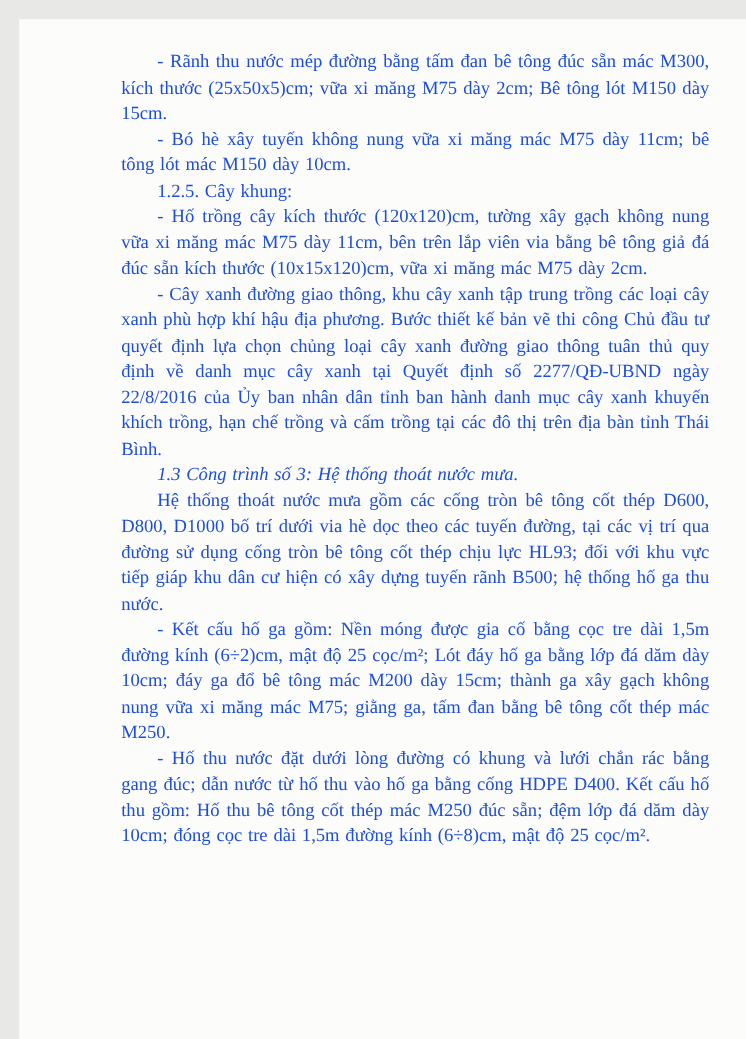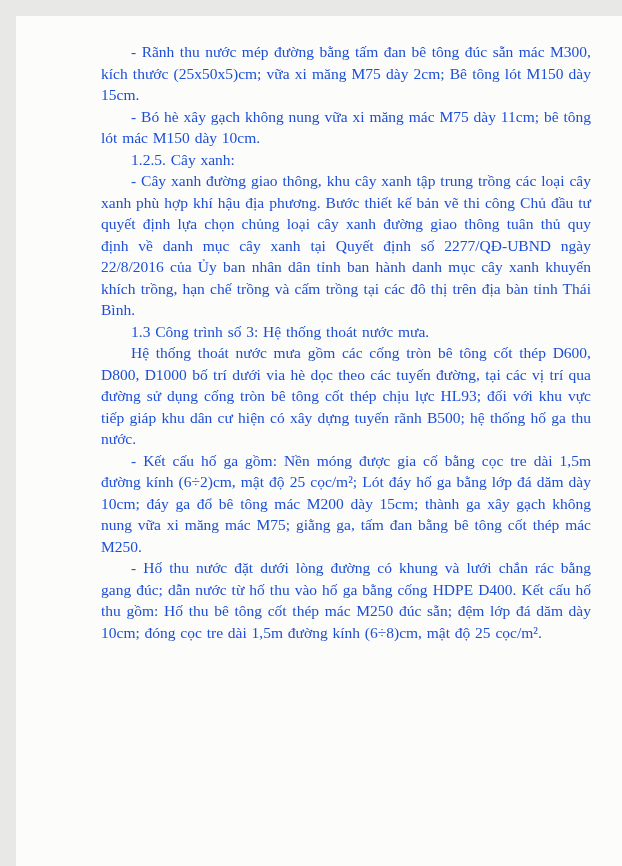--- a/index.html
+++ b/index.html
@@ -26,30 +26,32 @@
     padding: 25px 47px 0 85px;
     text-align: justify;
     text-justify: inter-word;
   }
   .para {
     margin: 0;
     text-indent: 30px;
     word-spacing: 0.06em;
   }
   .para.italic {
+    font-style: italic;
   }
 </style>
 </head>
 <body>
 
 <div class="page">
   <div class="text-block">
     <p class="para">- Rãnh thu nước mép đường bằng tấm đan bê tông đúc sẵn mác M300, kích thước (25x50x5)cm; vữa xi măng M75 dày 2cm; Bê tông lót M150 dày 15cm.</p>
-    <p class="para">- Bó hè xây gạch không nung vữa xi măng mác M75 dày 11cm; bê tông lót mác M150 dày 10cm.</p>
-    <p class="para">1.2.5. Cây xanh:</p>
+    <p class="para">- Bó hè xây tuyến không nung vữa xi măng mác M75 dày 11cm; bê tông lót mác M150 dày 10cm.</p>
+    <p class="para">1.2.5. Cây khung:</p>
+    <p class="para">- Hố trồng cây kích thước (120x120)cm, tường xây gạch không nung vữa xi măng mác M75 dày 11cm, bên trên lắp viên via bằng bê tông giả đá đúc sẵn kích thước (10x15x120)cm, vữa xi măng mác M75 dày 2cm.</p>
     <p class="para">- Cây xanh đường giao thông, khu cây xanh tập trung trồng các loại cây xanh phù hợp khí hậu địa phương. Bước thiết kế bản vẽ thi công Chủ đầu tư quyết định lựa chọn chủng loại cây xanh đường giao thông tuân thủ quy định về danh mục cây xanh tại Quyết định số 2277/QĐ-UBND ngày 22/8/2016 của Ủy ban nhân dân tỉnh ban hành danh mục cây xanh khuyến khích trồng, hạn chế trồng và cấm trồng tại các đô thị trên địa bàn tỉnh Thái Bình.</p>
     <p class="para italic">1.3 Công trình số 3: Hệ thống thoát nước mưa.</p>
     <p class="para">Hệ thống thoát nước mưa gồm các cống tròn bê tông cốt thép D600, D800, D1000 bố trí dưới via hè dọc theo các tuyến đường, tại các vị trí qua đường sử dụng cống tròn bê tông cốt thép chịu lực HL93; đối với khu vực tiếp giáp khu dân cư hiện có xây dựng tuyến rãnh B500; hệ thống hố ga thu nước.</p>
     <p class="para">- Kết cấu hố ga gồm: Nền móng được gia cố bằng cọc tre dài 1,5m đường kính (6÷2)cm, mật độ 25 cọc/m²; Lót đáy hố ga bằng lớp đá dăm dày 10cm; đáy ga đổ bê tông mác M200 dày 15cm; thành ga xây gạch không nung vữa xi măng mác M75; giằng ga, tấm đan bằng bê tông cốt thép mác M250.</p>
     <p class="para">- Hố thu nước đặt dưới lòng đường có khung và lưới chắn rác bằng gang đúc; dẫn nước từ hố thu vào hố ga bằng cống HDPE D400. Kết cấu hố thu gồm: Hố thu bê tông cốt thép mác M250 đúc sẵn; đệm lớp đá dăm dày 10cm; đóng cọc tre dài 1,5m đường kính (6÷8)cm, mật độ 25 cọc/m².</p>
 
   </div>
 </div>
 
 </body></html>

